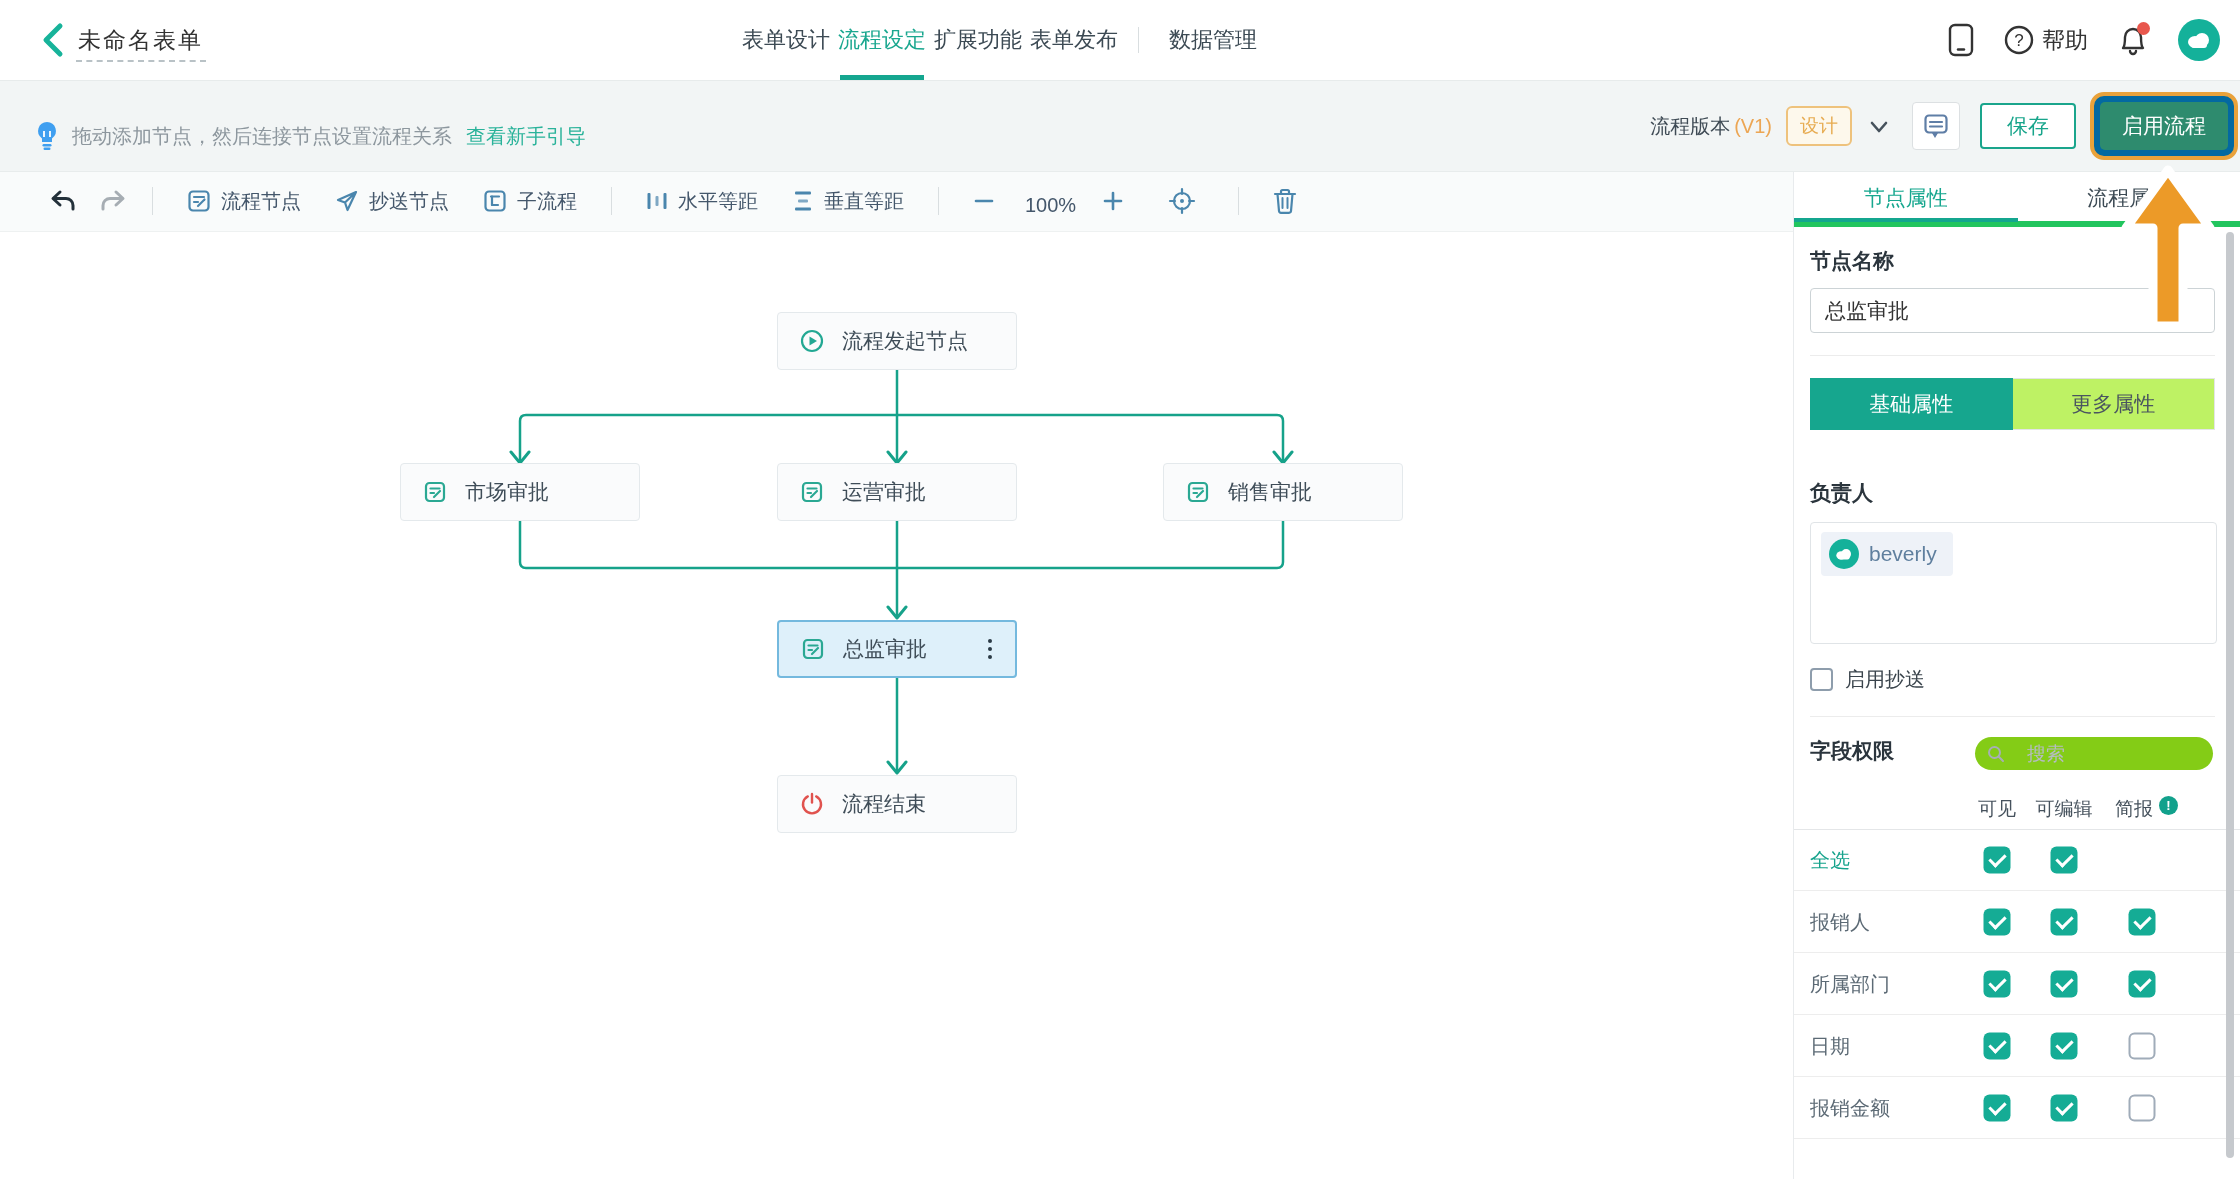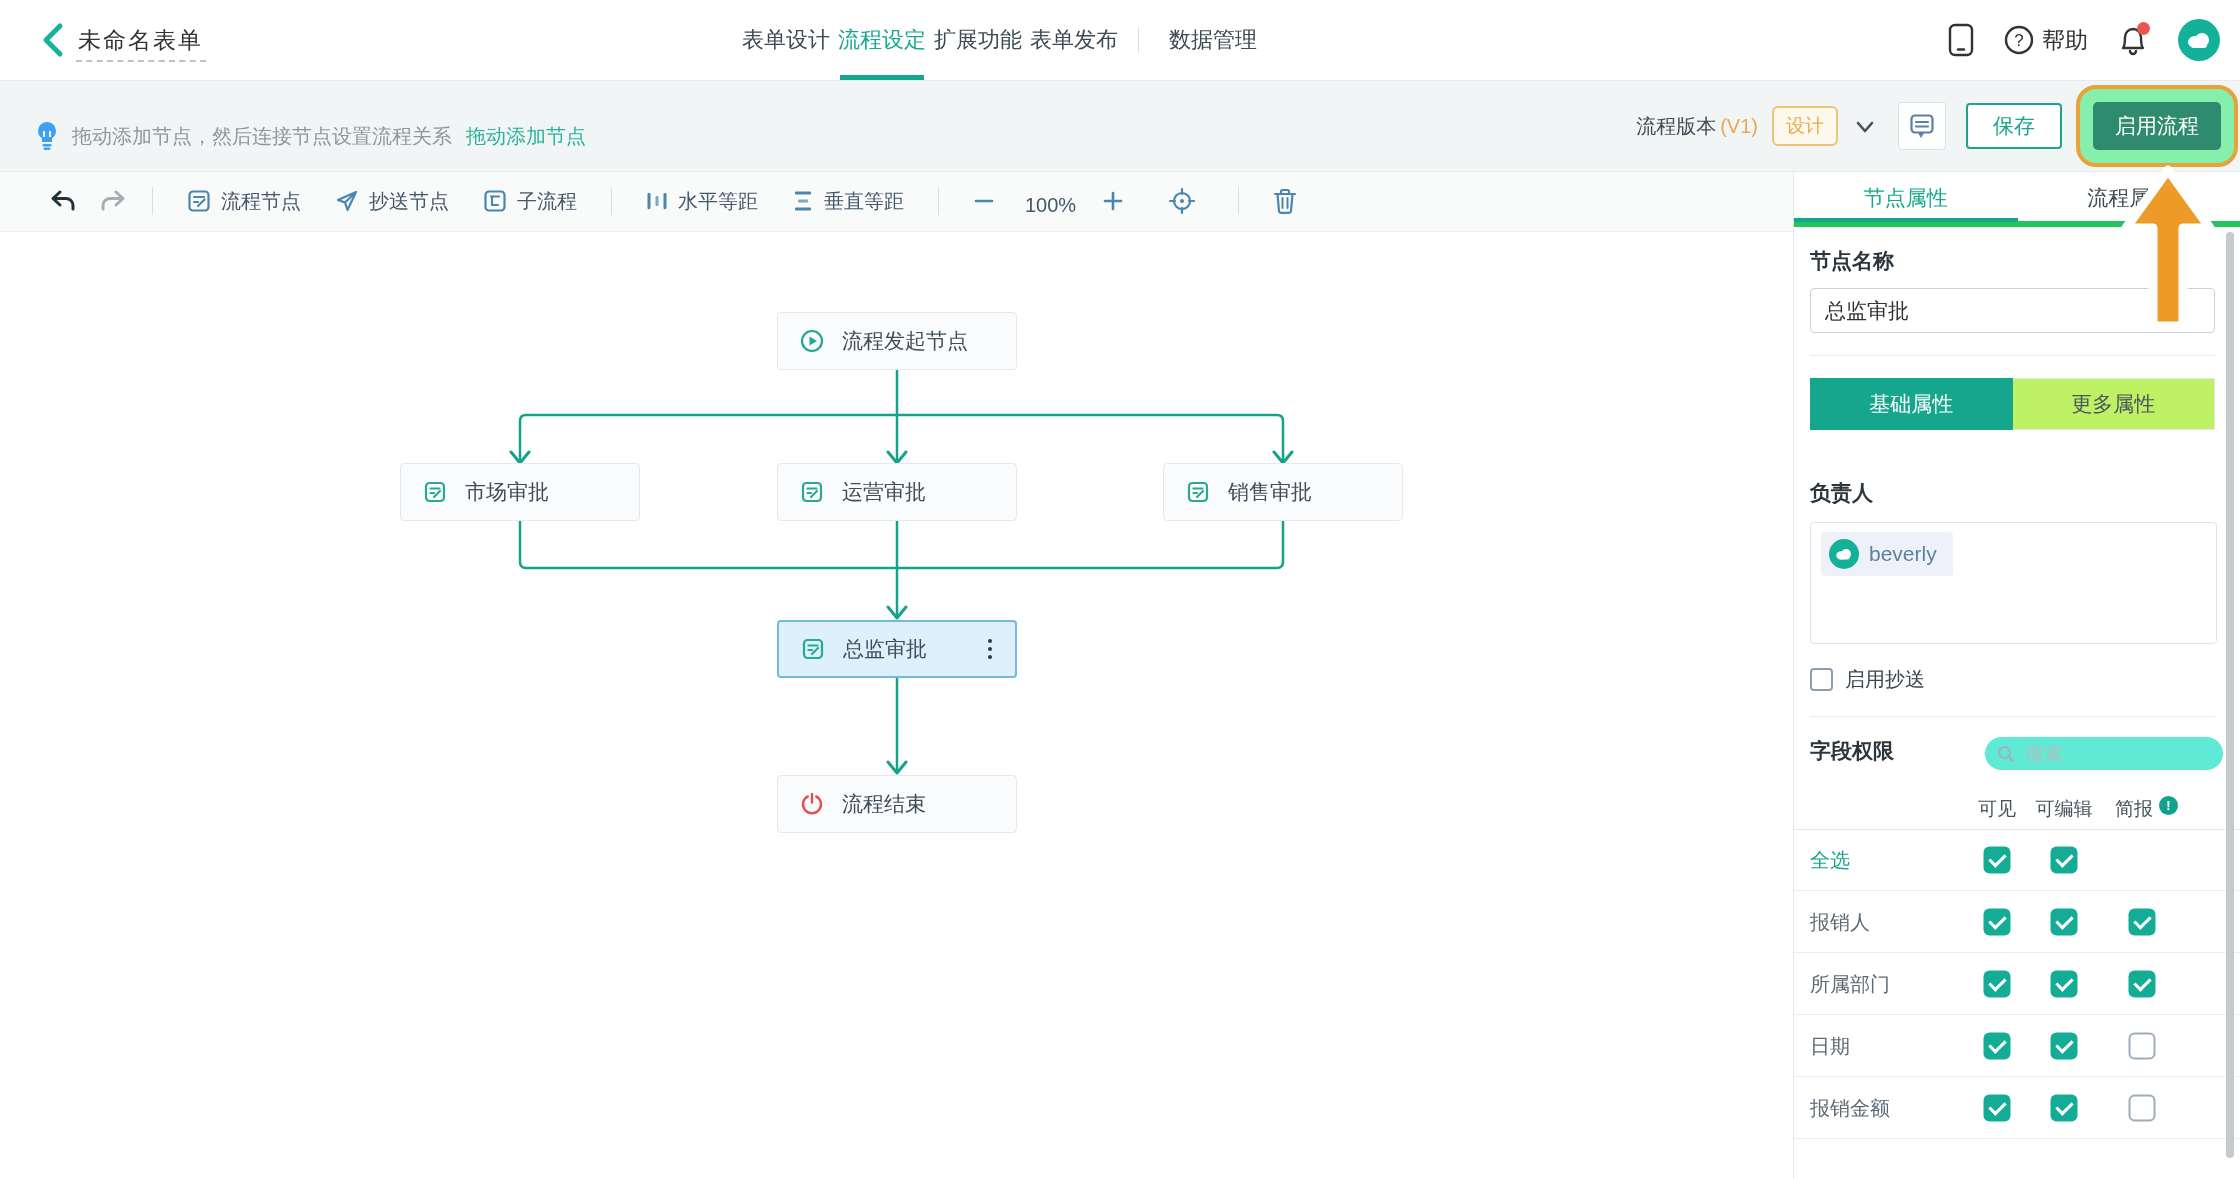--- a/index.html
+++ b/index.html
@@ -39,21 +39,21 @@
   .ver-tag{font-size:20px;color:#eca654;margin-left:-10px;}
   .design-badge{border:2px solid #eec27c;color:#e7ac52;background:#fdf8ec;border-radius:6px;
        font-size:19px;padding:5px 12px;cursor:pointer;}
   .chev-btn{width:26px;height:26px;cursor:pointer;}
   .comment-btn{width:46px;height:46px;background:#fff;border:1px solid #dcе0e2;
        border:1px solid #dce0e2;border-radius:4px;display:flex;align-items:center;
        justify-content:center;cursor:pointer;margin-left:6px;}
   .save-btn{height:46px;min-width:96px;background:#fff;border:2px solid #1aa58c;color:#18a58b;
        border-radius:4px;font-size:21px;display:flex;align-items:center;justify-content:center;
        cursor:pointer;box-sizing:border-box;margin-left:6px;}
-  .enable-ring{border:4px solid #e9a23b;background:#86efac;border-radius:20px;padding:13px;}
+  .enable-ring{border:4px solid #e9a23b;background:#0369a1;border-radius:14px;padding:6px;}
   .enable-btn{height:48px;padding:0 22px;background:#2e8b6e;color:#fff;border-radius:5px;
        font-size:21px;display:flex;align-items:center;justify-content:center;cursor:pointer;}
 
   
   .canvas{position:absolute;top:171px;left:0;width:1793px;height:1008px;background:#fff;}
   .toolbar{position:absolute;top:0;left:0;width:1793px;height:61px;background:#f9fbfb;
        border-bottom:1px solid #eef1f1;display:flex;align-items:center;padding-left:50px;
        box-sizing:border-box;z-index:5;}
   .tb-item{display:flex;align-items:center;gap:10px;font-size:20px;color:#44576b;
        margin-right:34px;cursor:pointer;white-space:nowrap;}
@@ -95,22 +95,22 @@
        border-radius:4px;}
   .owner-chip{position:absolute;left:10px;top:9px;height:44px;background:#eef2f8;border-radius:4px;
        display:flex;align-items:center;gap:10px;padding:0 16px 0 8px;cursor:pointer;}
   .owner-chip span{font-size:21px;color:#5f7f9e;}
   .chip-avatar{width:30px;height:30px;border-radius:50%;background:#14b19a;display:flex;
        align-items:center;justify-content:center;}
   .cc-row{position:absolute;left:16px;top:495px;display:flex;align-items:center;gap:12px;cursor:pointer;}
   .cc-box{width:23px;height:23px;border:2px solid #8e9dac;border-radius:4px;background:#fff;
        box-sizing:border-box;}
   .cc-label{font-size:20px;color:#3a444c;}
-  .search-pill{position:absolute;left:191px;top:566px;width:238px;height:33px;background:#5eead4;
-       border-radius:17px;display:flex;align-items:center;gap:8px;padding:0 12px;box-sizing:border-box;}
+  .search-pill{position:absolute;left:181px;top:566px;width:238px;height:33px;background:#84cc16;
+       border-radius:17px;display:flex;align-items:center;gap:20px;padding:0 12px;box-sizing:border-box;}
   .search-pill input{border:none;background:transparent;outline:none;font-size:19px;width:160px;
        color:#555;font-family:inherit;}
   .search-pill input::placeholder{color:#b6bcc4;}
   .perm-head{position:absolute;left:0;top:617px;width:447px;height:41px;border-bottom:1px solid #e4e6e8;}
   .col-label{position:absolute;top:8px;transform:translateX(-50%);font-size:19px;color:#46525d;}
   .info-dot{position:absolute;left:365px;top:8px;width:19px;height:19px;border-radius:50%;
        background:#12a18c;color:#fff;font-size:13px;font-weight:bold;text-align:center;
        line-height:19px;cursor:pointer;}
   .perm-rows{position:absolute;left:0;top:658px;width:447px;}
   .perm-row{position:relative;height:61px;border-bottom:1px solid #ededed;}
@@ -184,21 +184,21 @@
   <div class="tipbar">
     <div class="tip-left">
       <svg width="22" height="30" viewBox="0 0 22 30">
         <path d="M11 1 a9 9 0 0 1 5 16.4 V21 h-10 v-3.6 A9 9 0 0 1 11 1 Z" fill="#3f9ff0"></path>
         <line x1="8" y1="10" x2="8" y2="16" stroke="#fff" stroke-width="1.8"></line>
         <line x1="14" y1="10" x2="14" y2="16" stroke="#fff" stroke-width="1.8"></line>
         <rect x="6.5" y="23" width="9" height="2.6" rx="1.3" fill="#3f9ff0"></rect>
         <rect x="7.5" y="26.6" width="7" height="2.4" rx="1.2" fill="#3f9ff0"></rect>
       </svg>
       <span class="tip-msg">拖动添加节点，然后连接节点设置流程关系</span>
-      <span class="tip-link">拖动添加节点</span>
+      <span class="tip-link">查看新手引导</span>
     </div>
     <div class="tip-right">
       <span class="ver-label">流程版本</span>
       <span class="ver-tag">(V1)</span>
       <span class="design-badge">设计</span>
       <svg class="chev-btn" viewBox="0 0 26 26">
         <polyline points="6,10 13,18 20,10" fill="none" stroke="#46525c" stroke-width="2.6" stroke-linecap="round" stroke-linejoin="round"></polyline>
       </svg>
       <div class="comment-btn">
         <svg width="26" height="27" viewBox="0 0 26 27">

